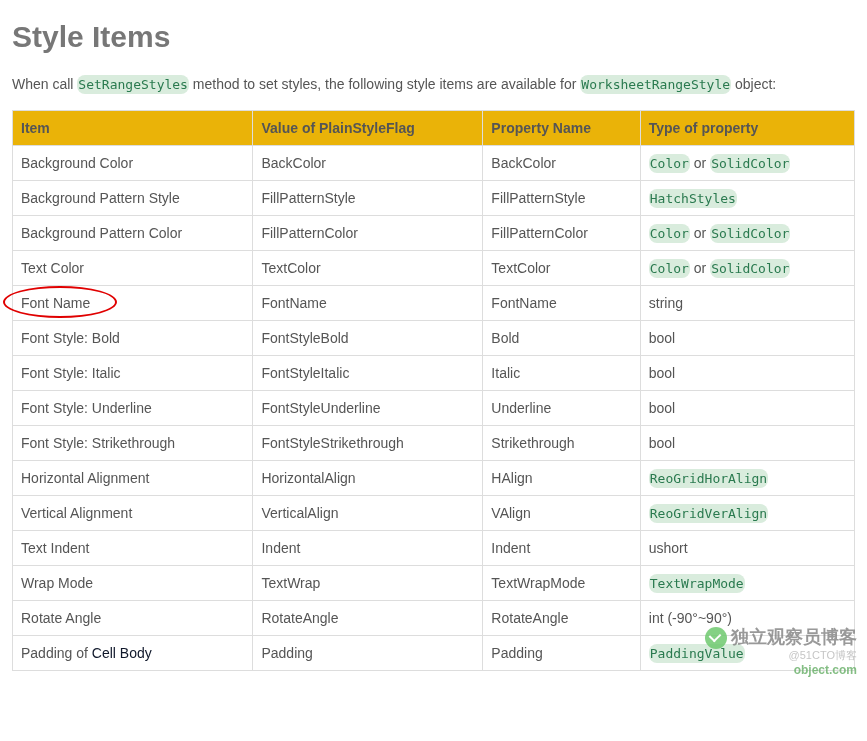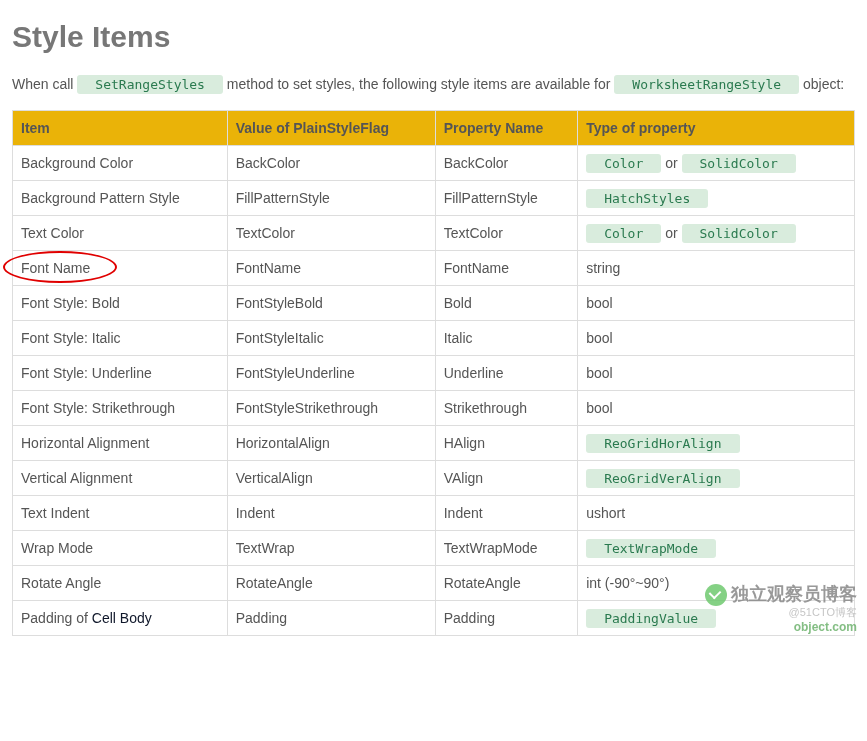--- a/index.html
+++ b/index.html
@@ -19,22 +19,22 @@
     font-weight: 700;
   }
   p.intro {
     color: #555;
     font-size: 14px;
     margin: 0 0 18px 0;
   }
   code.badge {
     background: #d9ecdd;
     color: #2a7a4f;
-    padding: 2px 18px;
-    border-radius: 3px;
+    padding: 2px 1px;
+    border-radius: 8px;
     font-family: Consolas, Menlo, monospace;
     font-size: 13px;
   }
   table {
     border-collapse: collapse;
     width: 100%;
     font-size: 14px;
     color: #555;
   }
   th, td {
@@ -63,21 +63,21 @@
     border-radius: 50%;
     pointer-events: none;
   }
   .link {
     color: #0f172a;
     cursor: pointer;
   }
   .watermark {
     position: absolute;
     right: 10px;
-    bottom: 14px;
+    bottom: 6px;
     text-align: right;
     pointer-events: none;
     opacity: 0.85;
     line-height: 1.2;
   }
   .wm-line1 { color: #888; font-size: 18px; font-weight: 600; }
   .wm-line2 { color: #bbb; font-size: 11px; }
   .wm-line3 { color: #6fb36f; font-size: 12px; font-weight: 600; }
   .wm-icon {
     display:inline-block;
@@ -123,20 +123,26 @@
         <td>BackColor</td>
         <td><code class="badge">Color</code><span> or </span><code class="badge">SolidColor</code></td>
       </tr>
       <tr>
         <td>Background Pattern Style</td>
         <td>FillPatternStyle</td>
         <td>FillPatternStyle</td>
         <td><code class="badge">HatchStyles</code></td>
       </tr>
       <tr>
+        <td>Background Pattern Color</td>
+        <td>FillPatternColor</td>
+        <td>FillPatternColor</td>
+        <td><code class="badge">Color</code><span> or </span><code class="badge">SolidColor</code></td>
+      </tr>
+      <tr>
         <td>Text Color</td>
         <td>TextColor</td>
         <td>TextColor</td>
         <td><code class="badge">Color</code><span> or </span><code class="badge">SolidColor</code></td>
       </tr>
       <tr>
         <td><span class="ellipse-wrap"><span>Font Name</span></span></td>
         <td>FontName</td>
         <td>FontName</td>
         <td>string</td>

